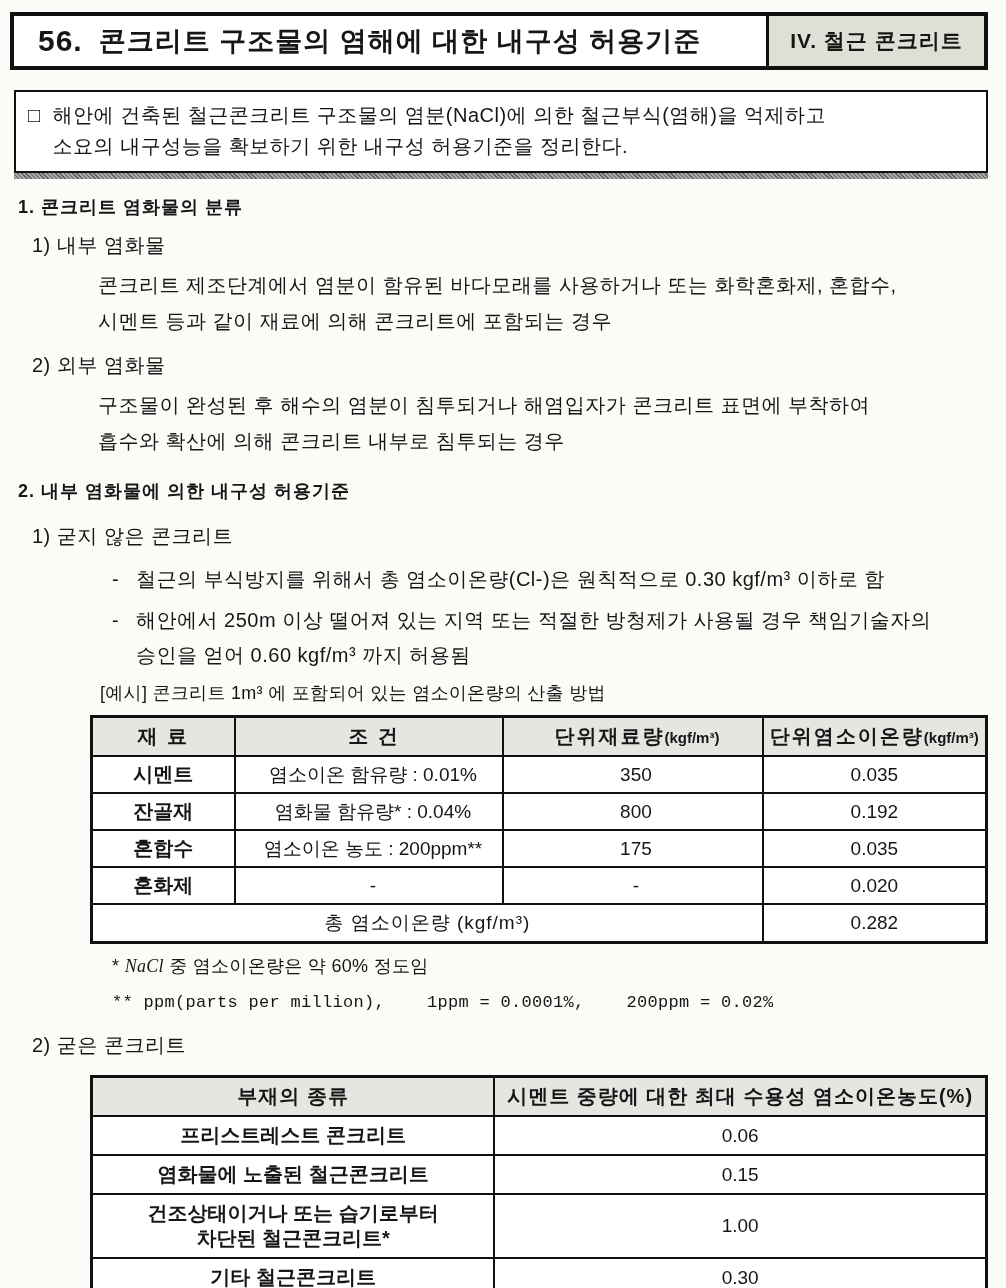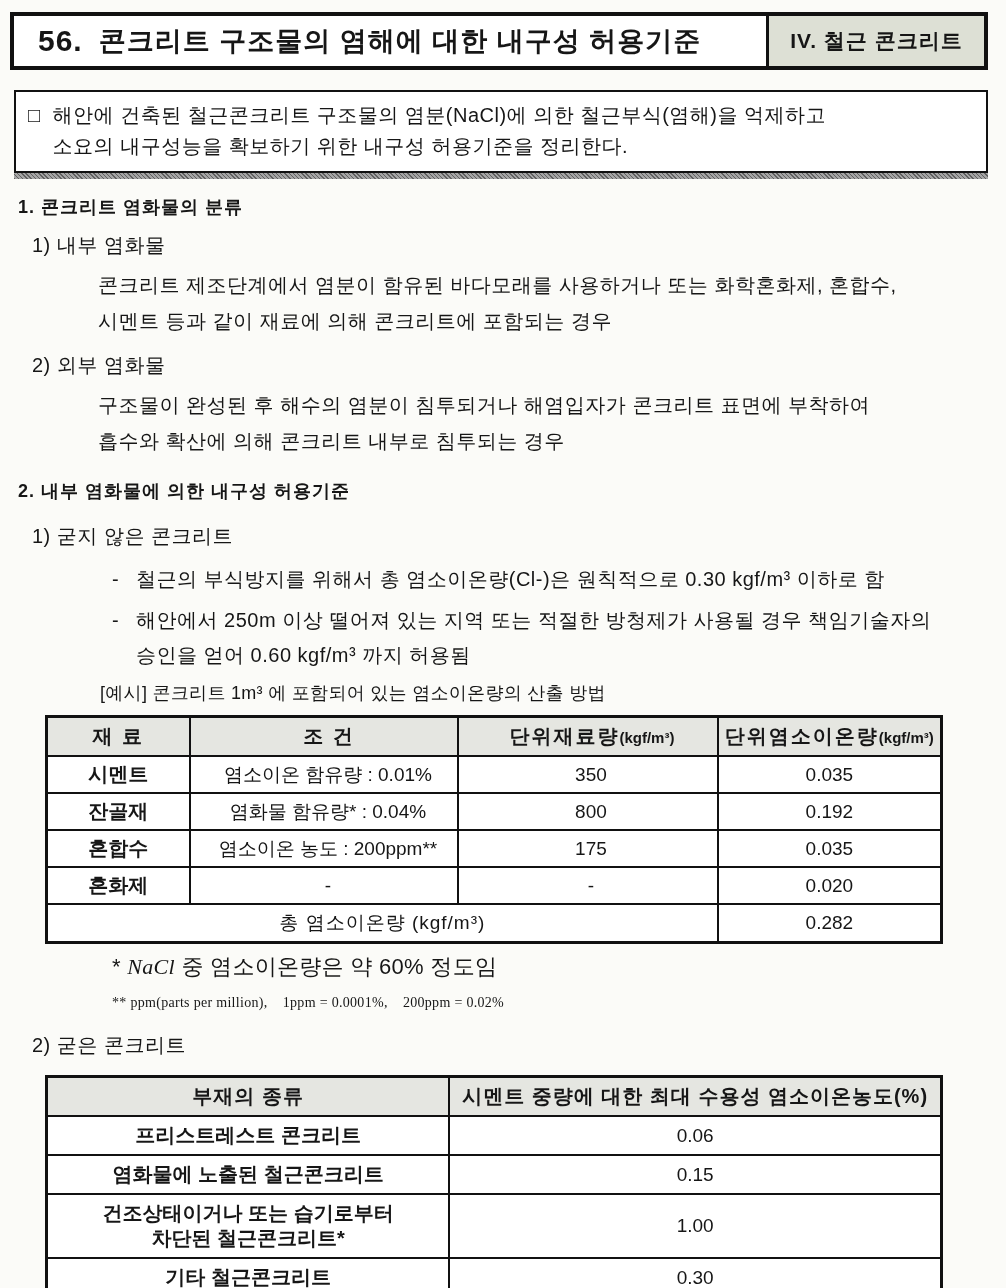--- a/index.html
+++ b/index.html
@@ -48,42 +48,42 @@
 
   
   .sec-heading{margin:16px 0 0 18px;font-size:18px;font-weight:bold;letter-spacing:1px;}
   .sub-label{margin:13px 0 0 32px;font-size:20px;letter-spacing:0.5px;}
   .sub-body{margin:8px 18px 0 98px;font-size:20px;line-height:36px;letter-spacing:0.5px;}
   .dash-line{display:flex;margin:12px 18px 0 112px;font-size:20px;line-height:35px;letter-spacing:0.5px;}
   .dash-line .dash{width:24px;flex:none;}
   .example-caption{margin:8px 0 0 100px;font-size:18px;letter-spacing:0.3px;}
 
   
-  table{border-collapse:collapse;margin:10px 18px 0 45px;width:898px;background:#fff;}
+  table{border-collapse:collapse;margin:10px 18px 0 90px;width:898px;background:#fff;}
   table,th,td{border:2px solid var(--border);}
   table{border-width:3px;}
   th{background:var(--table-header-bg);font-size:20px;font-weight:bold;letter-spacing:2px;}
   td{font-size:19px;text-align:center;}
   .t1 th{padding:5px 4px;}
   .t1 td{padding:4px 6px;}
   .t1 .c-mat{width:16%;font-weight:bold;font-size:20px;}
   .t1 .c-cond{width:30%;text-align:center;padding-left:14px;}
   .t1 .c-qty{width:29%;padding-left:12px;}
   .t1 .c-cl{width:25%;}
   .t1 .total-label{font-weight:normal;letter-spacing:1px;padding:5px;}
   .unit{font-size:15px;font-weight:bold;letter-spacing:0;}
   .t2 th{padding:5px 4px;letter-spacing:1px;}
   .t2 td{padding:6px 4px;}
   .t2 .c-member{width:45%;font-weight:bold;font-size:20px;line-height:25px;}
   .t2 .c-limit{width:55%;}
 
   
-  .note{margin:9px 18px 0 112px;font-size:22px;line-height:27px;letter-spacing:0.3px;}
+  .note{margin:9px 18px 0 112px;font-size:18px;line-height:27px;letter-spacing:0.3px;}
   .note .term{font-style:italic;font-family:"Liberation Serif","DejaVu Serif",serif;}
-  .note-mono{font-family:Liberation Serif, serif;font-size:14px;}
+  .note-mono{font-family:Liberation Mono, monospace;font-size:17px;}
 </style>
 </head>
 <body>
 
 <div>
 
   <div class="title-bar">
     <div class="title-left">
       <span class="title-no">56.</span>
       <span class="title-text">콘크리트 구조물의 염해에 대한 내구성 허용기준</span>

